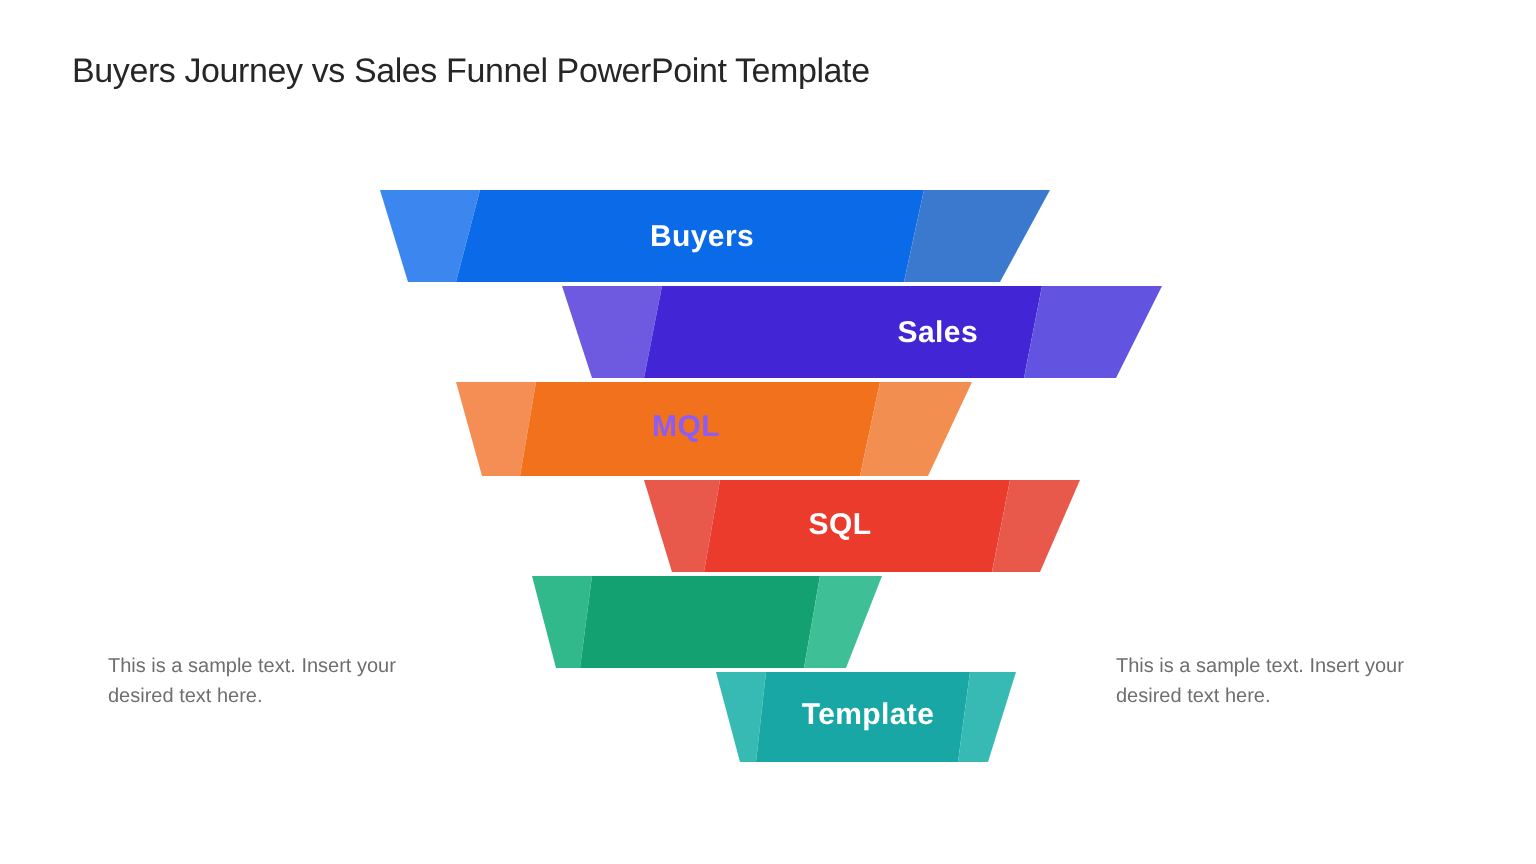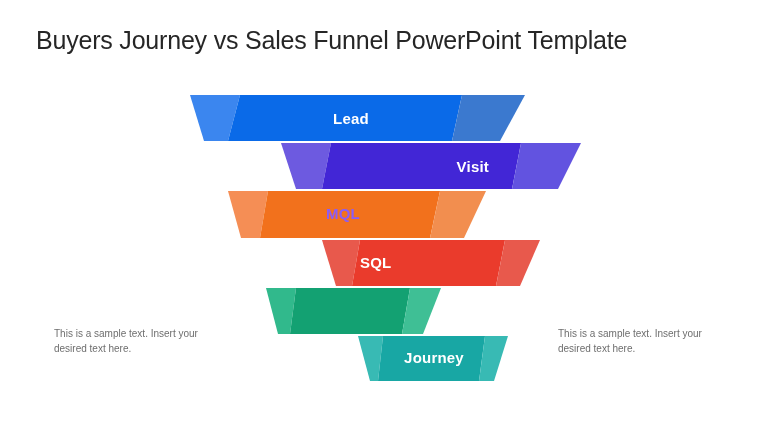--- a/index.html
+++ b/index.html
@@ -20,21 +20,21 @@
     inset: 0;
     width: 768px;
     height: 432px;
     background: #ffffff;
   }
 
   #page-title {
     position: absolute;
     left: 36px;
     top: 26px;
-    font-size: 25px;
+    font-size: 17px;
     font-weight: 400;
     color: #262626;
     letter-spacing: -0.2px;
     white-space: nowrap;
   }
 
   #funnel {
     position: absolute;
     left: 0;
     top: 0;
@@ -104,28 +104,28 @@
       <polygon points="410,288 441,288 423,334 402,334" fill="#3fbf95"></polygon>
     </g>
 
     <g class="band-group">
       <polygon points="358,336 383,336 378,381 370,381" fill="#38bab4"></polygon>
       <polygon points="383,336 485,336 479,381 378,381" fill="#18a7a4"></polygon>
       <polygon points="485,336 508,336 494,381 479,381" fill="#38bab4"></polygon>
     </g>
   </svg>
 
-  <div class="band-label" id="label-visit" style="left: 240px; top: 110px; width: 222px; color: rgb(255, 255, 255);">Lead</div>
+  <div class="band-label" id="label-visit" style="left: 240px; top: 110px; width: 222px; color: rgb(255, 255, 255);">Buyers</div>
 
-  <div class="band-label" id="label-lead" style="left: 331px; top: 158px; width: 190px; text-align: right; padding-right: 32px; box-sizing: border-box; color: rgb(255, 255, 255);">Visit</div>
+  <div class="band-label" id="label-lead" style="left: 331px; top: 158px; width: 190px; text-align: right; padding-right: 32px; box-sizing: border-box; color: rgb(255, 255, 255);">Sales</div>
 
   <div class="band-label" id="label-mql" style="left: 268px; top: 205px; width: 172px; text-align: left; padding-left: 58px; box-sizing: border-box; color: #8b5cf6;">MQL</div>
 
-  <div class="band-label" id="label-sql" style="left: 360px; top: 254px; width: 145px; text-align: left; padding-right: 25px; box-sizing: border-box; color: rgb(255, 255, 255);">SQL</div>
+  <div class="band-label" id="label-sql" style="left: 360px; top: 254px; width: 145px; text-align: center; padding-right: 25px; box-sizing: border-box; color: rgb(255, 255, 255);">SQL</div>
 
 
-  <div class="band-label" id="label-customer" style="left: 383px; top: 349px; width: 102px; text-align: center; color: rgb(255, 255, 255);">Journey</div>
+  <div class="band-label" id="label-customer" style="left: 383px; top: 349px; width: 102px; text-align: center; color: rgb(255, 255, 255);">Template</div>
 
   <div class="sample-text" id="sample-text-left" style="color: rgb(110, 110, 110);">This is a sample text. Insert your desired text here.</div>
 
   <div class="sample-text" id="sample-text-right" style="color: rgb(110, 110, 110);">This is a sample text. Insert your desired text here.</div>
 
 </div>
 
 </body></html>

